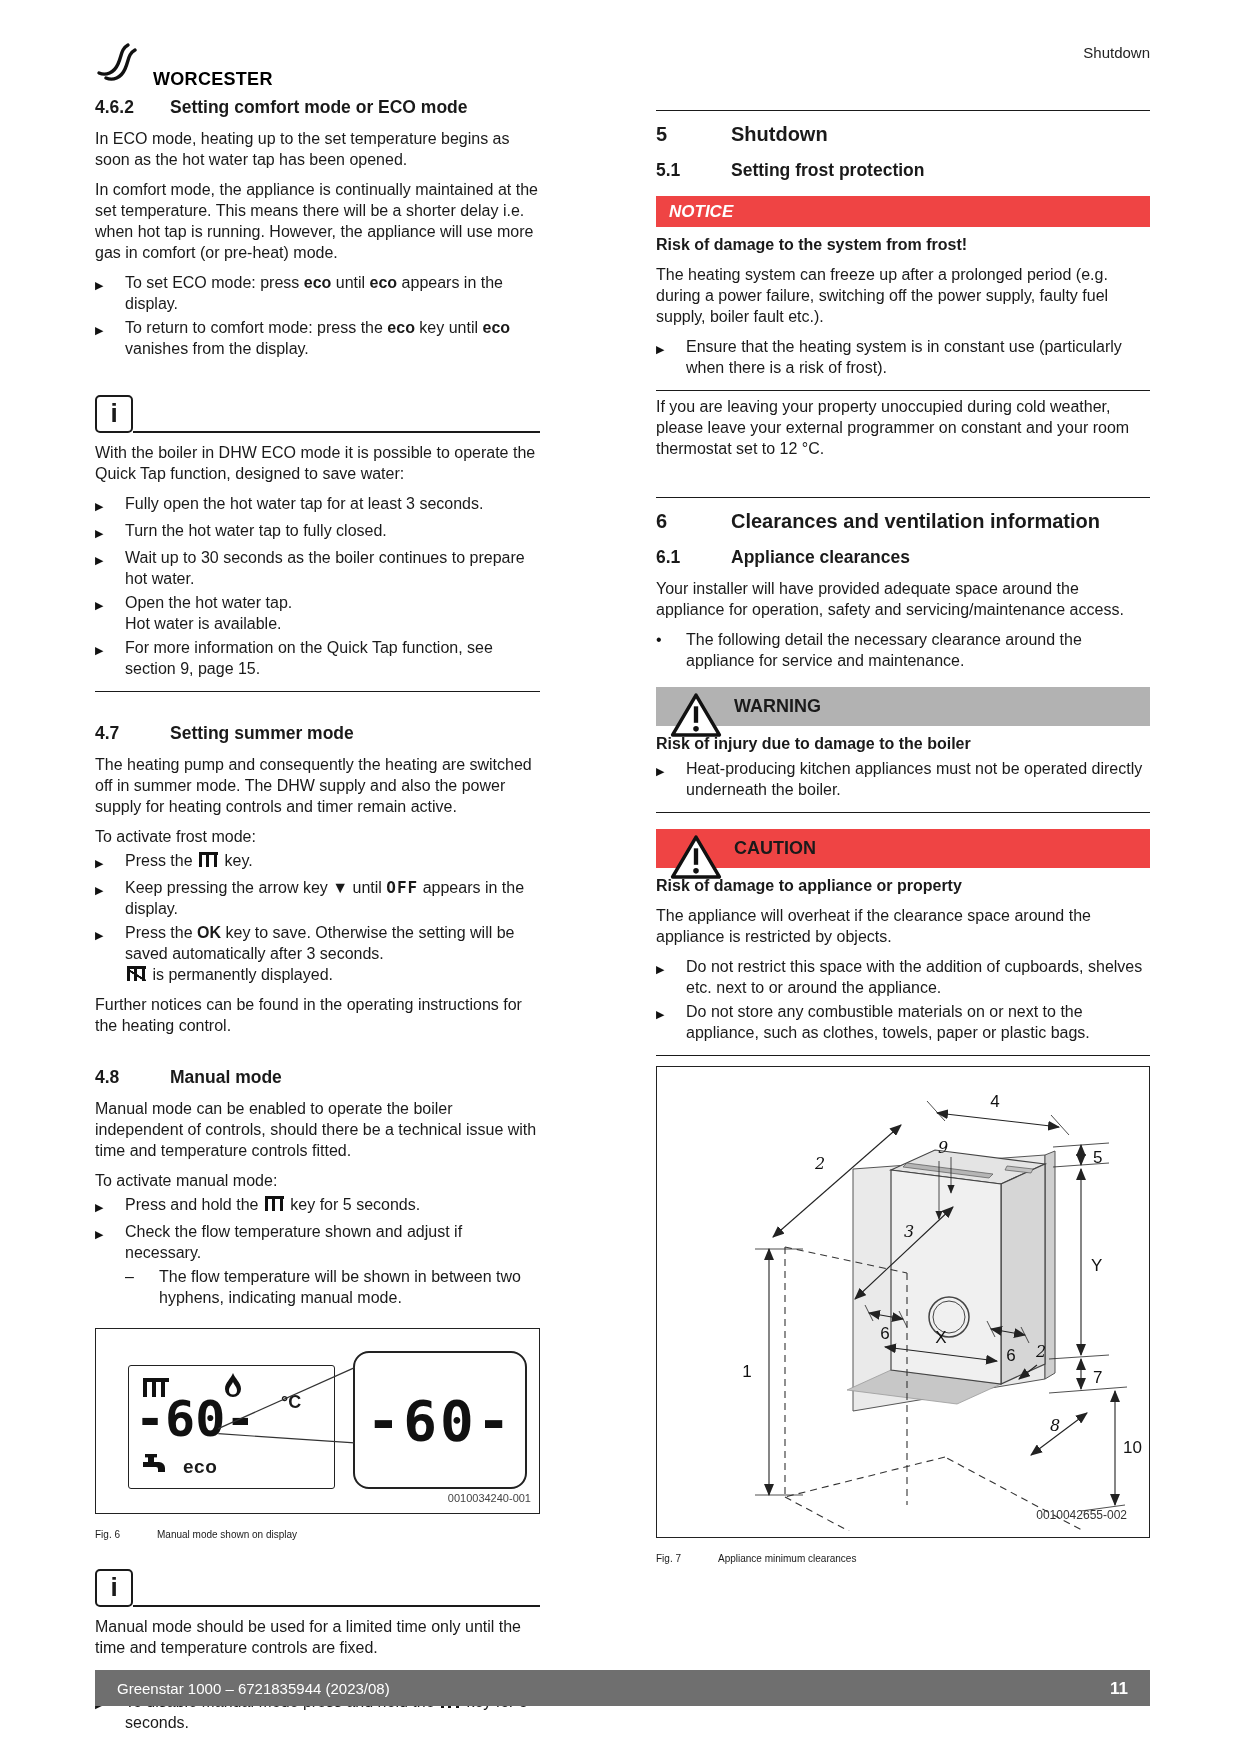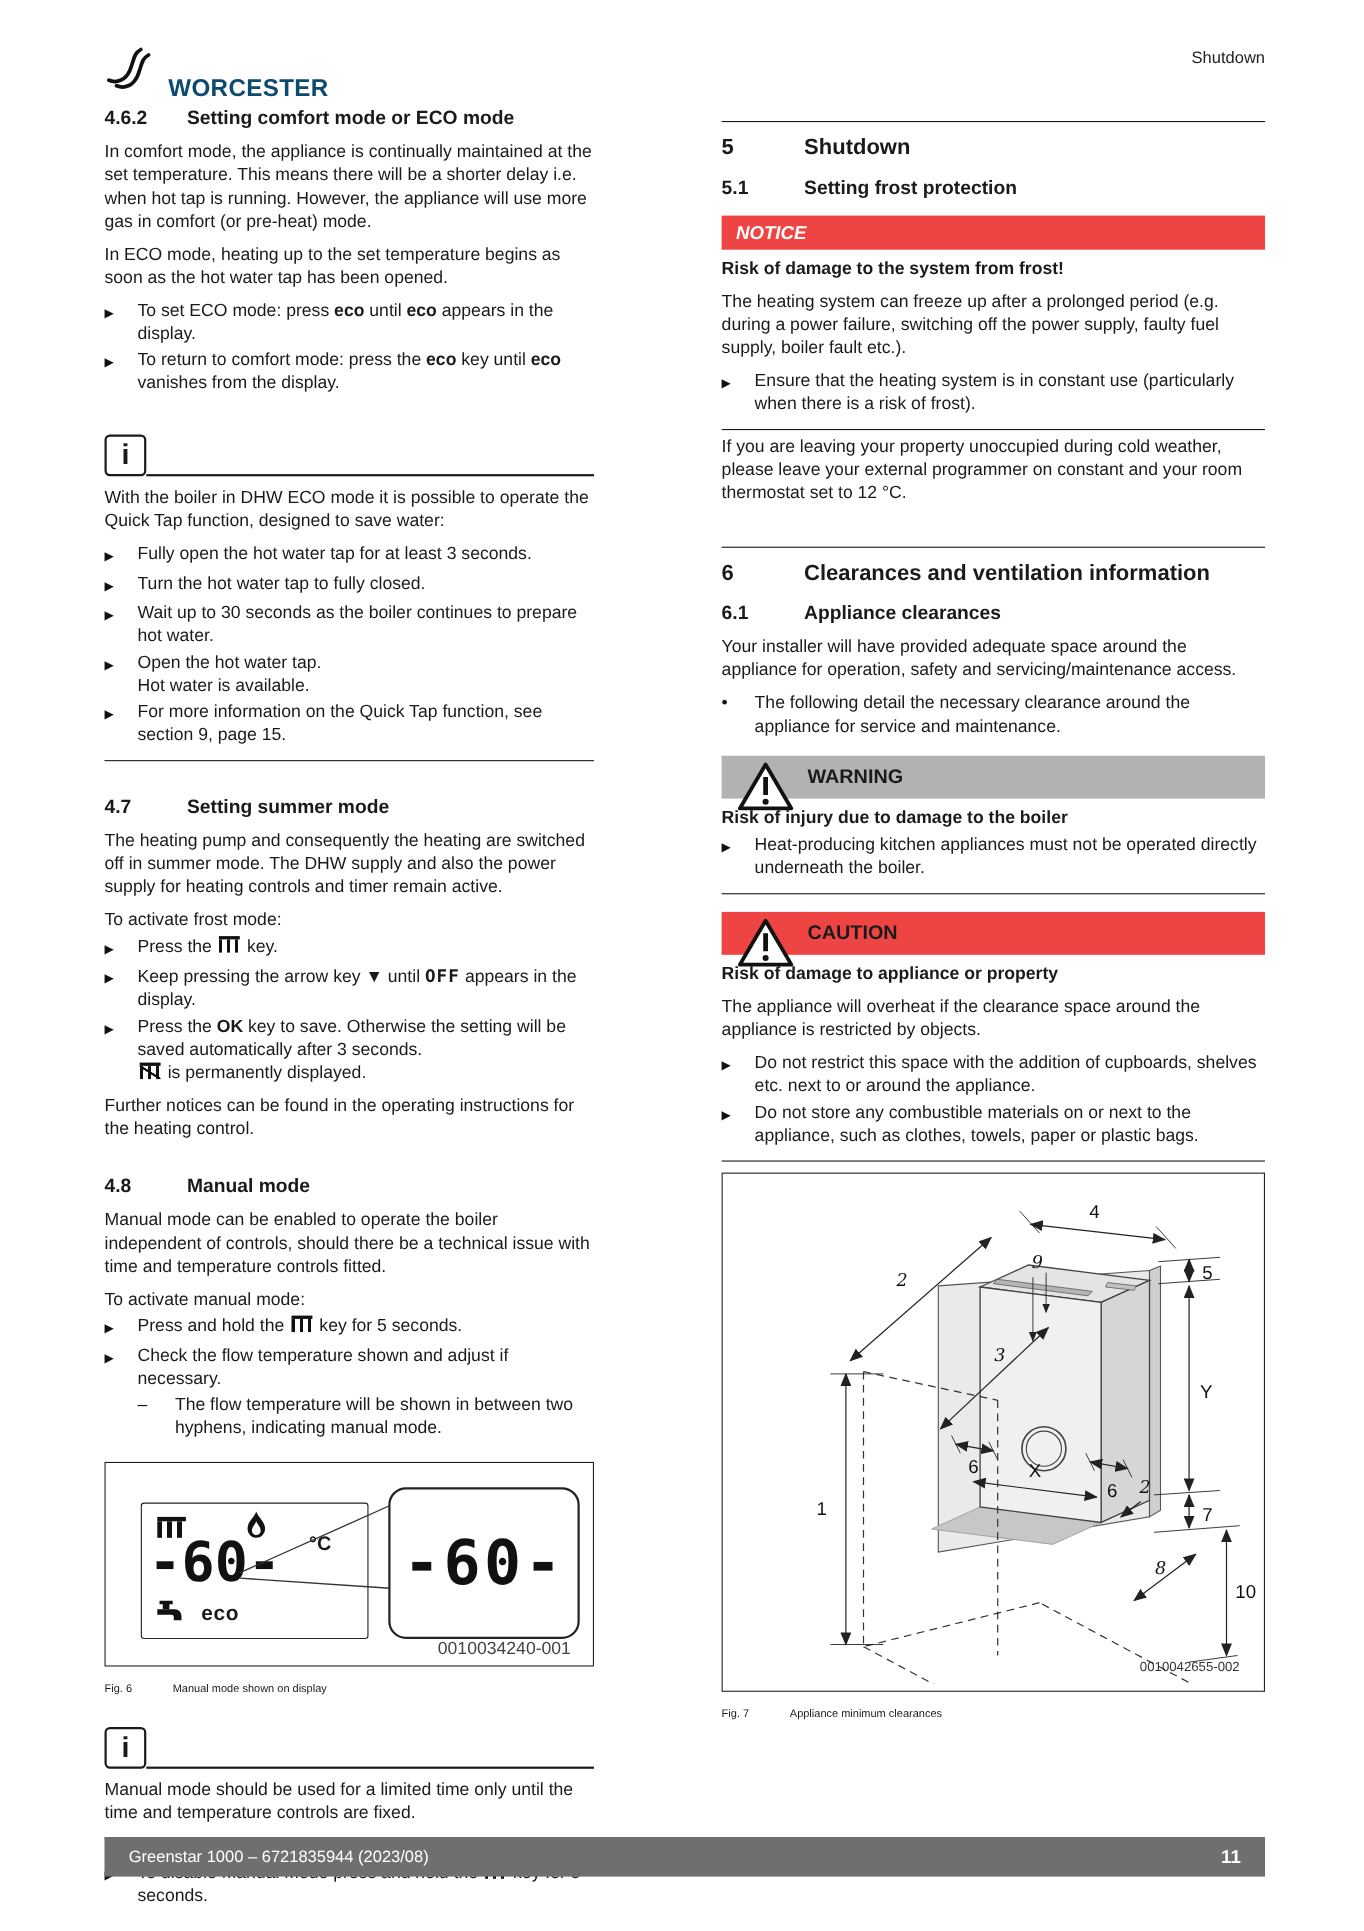--- a/index.html
+++ b/index.html
@@ -1,21 +1,21 @@
 <!DOCTYPE html>
 <html><head>
 <meta charset="utf-8">
 <style>
   html,body{margin:0;padding:0;background:#fff;}
   .page{position:relative;width:1240px;height:1755px;background:#fff;overflow:hidden;
         font-family:"Liberation Sans",sans-serif;color:#1a1a1a;font-size:16px;line-height:21px;}
   
   .hdr{position:absolute;left:95px;right:90px;top:32px;display:flex;justify-content:space-between;align-items:flex-start;}
   .brandwrap{display:flex;align-items:center;gap:6px;}
-  .brand{font-weight:bold;font-size:22px;letter-spacing:.3px;color:#0c4a6e;margin-top:37px;}
+  .brand{font-weight:bold;font-size:18px;letter-spacing:.3px;color:#000000;margin-top:37px;}
   .runtitle{font-size:15px;color:#222;margin-top:10px;}
   
   .content{position:absolute;left:95px;top:96px;width:1055px;display:flex;gap:116px;align-items:flex-start;}
   .col{min-width:0;}
   .col.left{width:445px;}
   .col.right{width:494px;}
   p{margin:9px 0;}
   .h2{font-size:20px;font-weight:bold;margin:10px 0 6px;line-height:26px;}
   .h3{font-size:17.5px;font-weight:bold;margin:30px 0 5px;line-height:23px;}
   .h3.first{margin-top:0;}
@@ -56,21 +56,21 @@
   .disp-sm{position:absolute;left:32px;top:36px;width:205px;height:122px;border:1.6px solid #222;border-radius:3px;}
   .disp-sm .rad{position:absolute;left:14px;top:12px;width:26px;height:15px;border-top:4px solid #111;
                 background:repeating-linear-gradient(to right,#111 0 4px,transparent 4px 9px);}
   .disp-sm .val{position:absolute;left:6px;top:26px;font-family:"DejaVu Sans Mono",monospace;
                 font-weight:bold;font-size:50px;line-height:54px;color:#111;}
   .disp-sm .degc{position:absolute;left:152px;top:26px;font-weight:bold;font-size:18px;}
   .disp-sm .eco{position:absolute;left:54px;top:90px;font-weight:bold;font-size:19px;letter-spacing:.5px;}
   .disp-lg{position:absolute;right:12px;top:22px;width:170px;height:134px;border:2px solid #222;border-radius:16px;
            display:flex;align-items:center;justify-content:center;font-family:"DejaVu Sans Mono",monospace;
            font-weight:bold;font-size:56px;letter-spacing:3px;color:#111;}
-  .figcode{position:absolute;right:20px;bottom:4px;font-size:16px;color:#444;}
+  .figcode{position:absolute;right:8px;bottom:4px;font-size:11px;color:#444;}
   .callouts{position:absolute;left:0;top:0;width:100%;height:100%;pointer-events:none;}
   .figcap{font-size:10px;margin-top:10px;}
   .capnum{display:inline-block;width:62px;}
   
   .fig7{position:relative;border:1.5px solid #222;height:470px;margin-top:10px;}
   .lbl{font-family:"Liberation Sans",sans-serif;font-size:17px;fill:#111;}
   .lbs{font-family:"DejaVu Serif",serif;font-style:italic;font-size:16px;fill:#111;}
   .figcode7{font-family:"Liberation Sans",sans-serif;font-size:12px;fill:#333;}
   
   .ftr{position:absolute;left:95px;right:90px;top:1670px;height:36px;background:#6f6f6f;color:#fff;
@@ -94,22 +94,22 @@
     <span class="runtitle">Shutdown</span>
   </div>
 
   <div class="content">
 
     <div class="col left">
 
       <div class="h3 first">
         <span class="hnum">4.6.2</span><span>Setting comfort mode or ECO mode</span>
       </div>
+      <p>In ECO mode, heating up to the set temperature begins as soon as the hot water tap has been opened.</p>
       <p>In comfort mode, the appliance is continually maintained at the set temperature. This means there will be a shorter delay i.e. when hot tap is running. However, the appliance will use more gas in comfort (or pre-heat) mode.</p>
-      <p>In ECO mode, heating up to the set temperature begins as soon as the hot water tap has been opened.</p>
       <div class="li">
         <span class="bmark">▶</span>
         <span class="litext"><span>To set ECO mode: press </span><b>eco</b><span> until </span><b>eco</b><span> appears in the display.</span></span>
       </div>
       <div class="li">
         <span class="bmark">▶</span>
         <span class="litext"><span>To return to comfort mode: press the </span><b>eco</b><span> key until </span><b>eco</b><span> vanishes from the display.</span></span>
       </div>
 
       <div class="notice">

